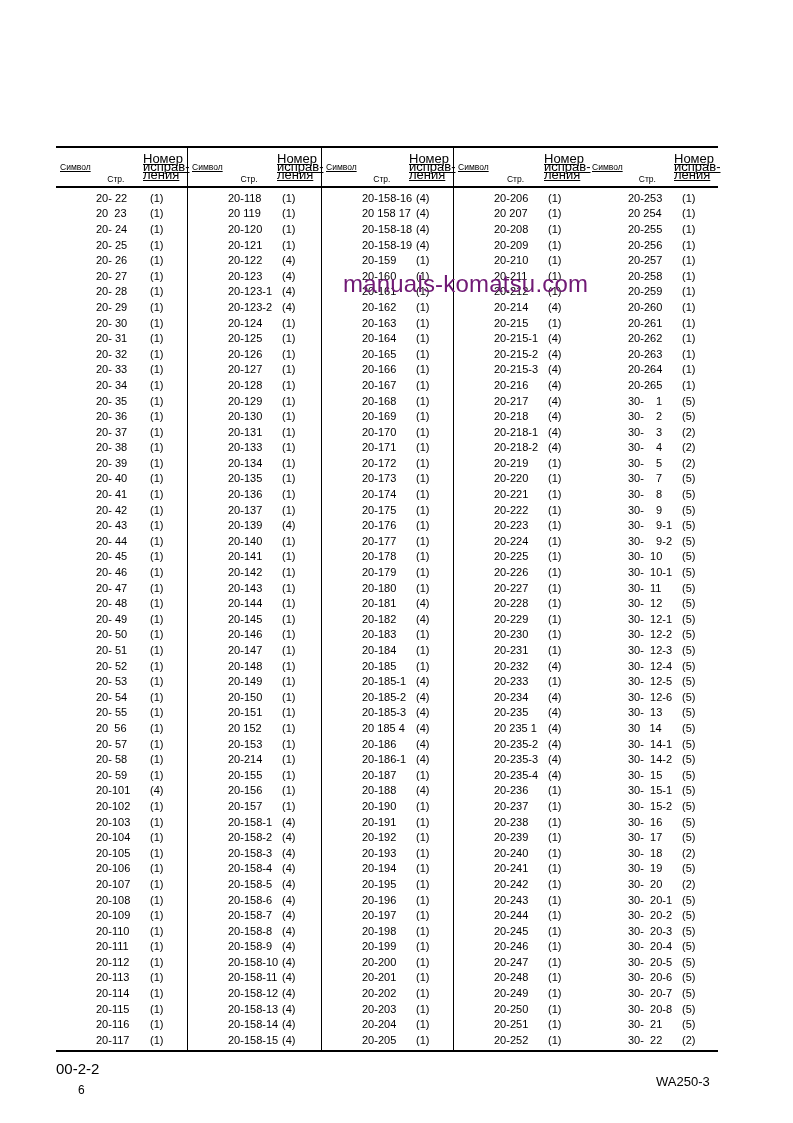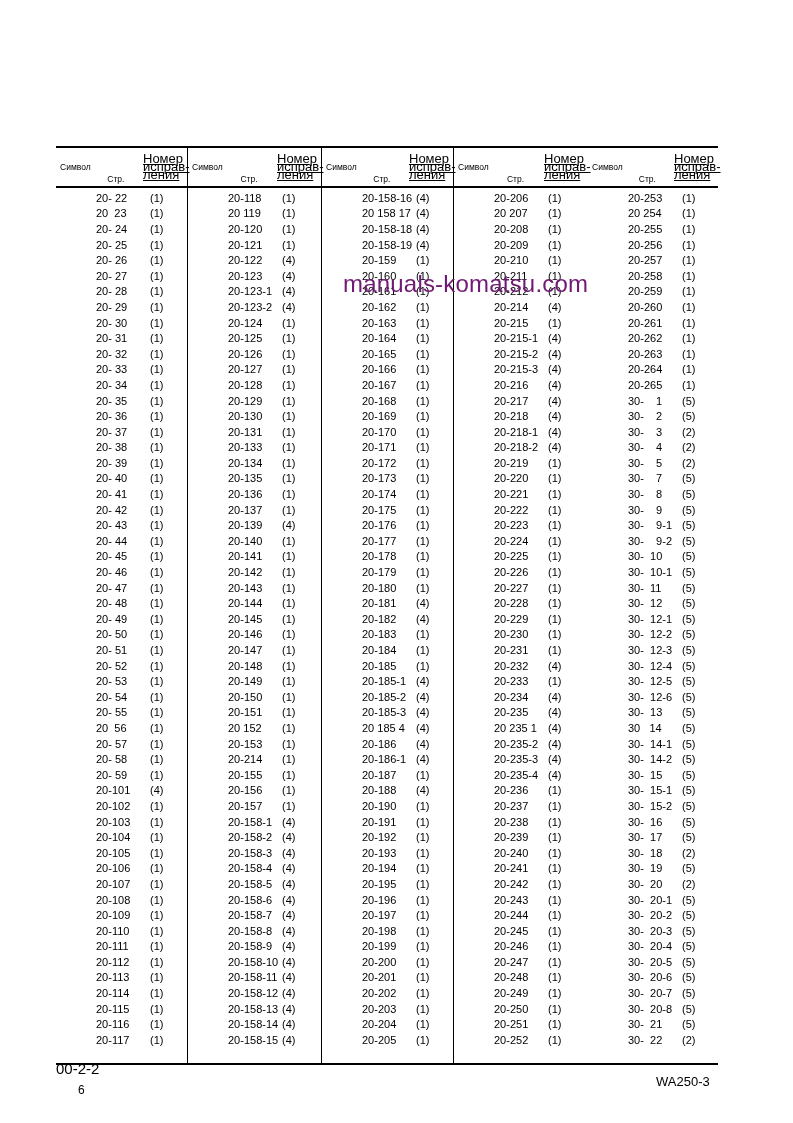--- a/index.html
+++ b/index.html
@@ -2,25 +2,25 @@
 <html><head>
 <meta charset="utf-8">
 <style>
   html, body { margin: 0; padding: 0; background: #ffffff; }
   body { width: 793px; height: 1123px; position: relative; overflow: hidden;
          font-family: "Liberation Sans", sans-serif; color: #000; }
   .table { position: absolute; left: 56px; top: 146px; width: 662px;
            border-top: 2px solid #000; border-bottom: 2px solid #000; }
   .head { display: flex; height: 38px; border-bottom: 2px solid #000; }
   .hgroup { display: flex; align-items: center; font-size: 8.5px; height: 38px; box-sizing: border-box; }
-  .hgroup .h-sym { width: 44px; padding-left: 4px; }
+  .hgroup .h-sym { width: 44px; padding-left: 4px; text-decoration: underline; }
   .hgroup .h-page { width: 38px; padding-left: 6px; margin-top: 24px; }
   .hgroup .h-rev { width: 44px; line-height: 8px; font-size: 13px; text-decoration: underline; }
   .body { display: flex; }
-  .group { box-sizing: border-box; padding-top: 2px; padding-bottom: 15px; }
+  .group { box-sizing: border-box; padding-top: 2px; padding-bottom: 2px; }
   .g1 { width: 132px; } .g2 { width: 134px; } .g3 { width: 132px; } .g4 { width: 134px; } .g5 { width: 130px; }
   .sep { border-right: 1px solid #000; }
   .row { display: flex; height: 15.6px; align-items: center; font-size: 11px; }
   .row .sym { width: 40px; }
   .row .pg { width: 54px; text-align: left; white-space: pre; }
   .row .rv { width: 30px; text-align: left; }
   .g1 .row .sym, .g3 .row .sym, .g5 .row .sym { width: 40px; }
   .watermark { position: absolute; left: 343px; top: 270px; font-size: 24px; color: #701a75;
                letter-spacing: 0.2px; }
   .pageno { position: absolute; left: 56px; top: 1060px; font-size: 15px; }

